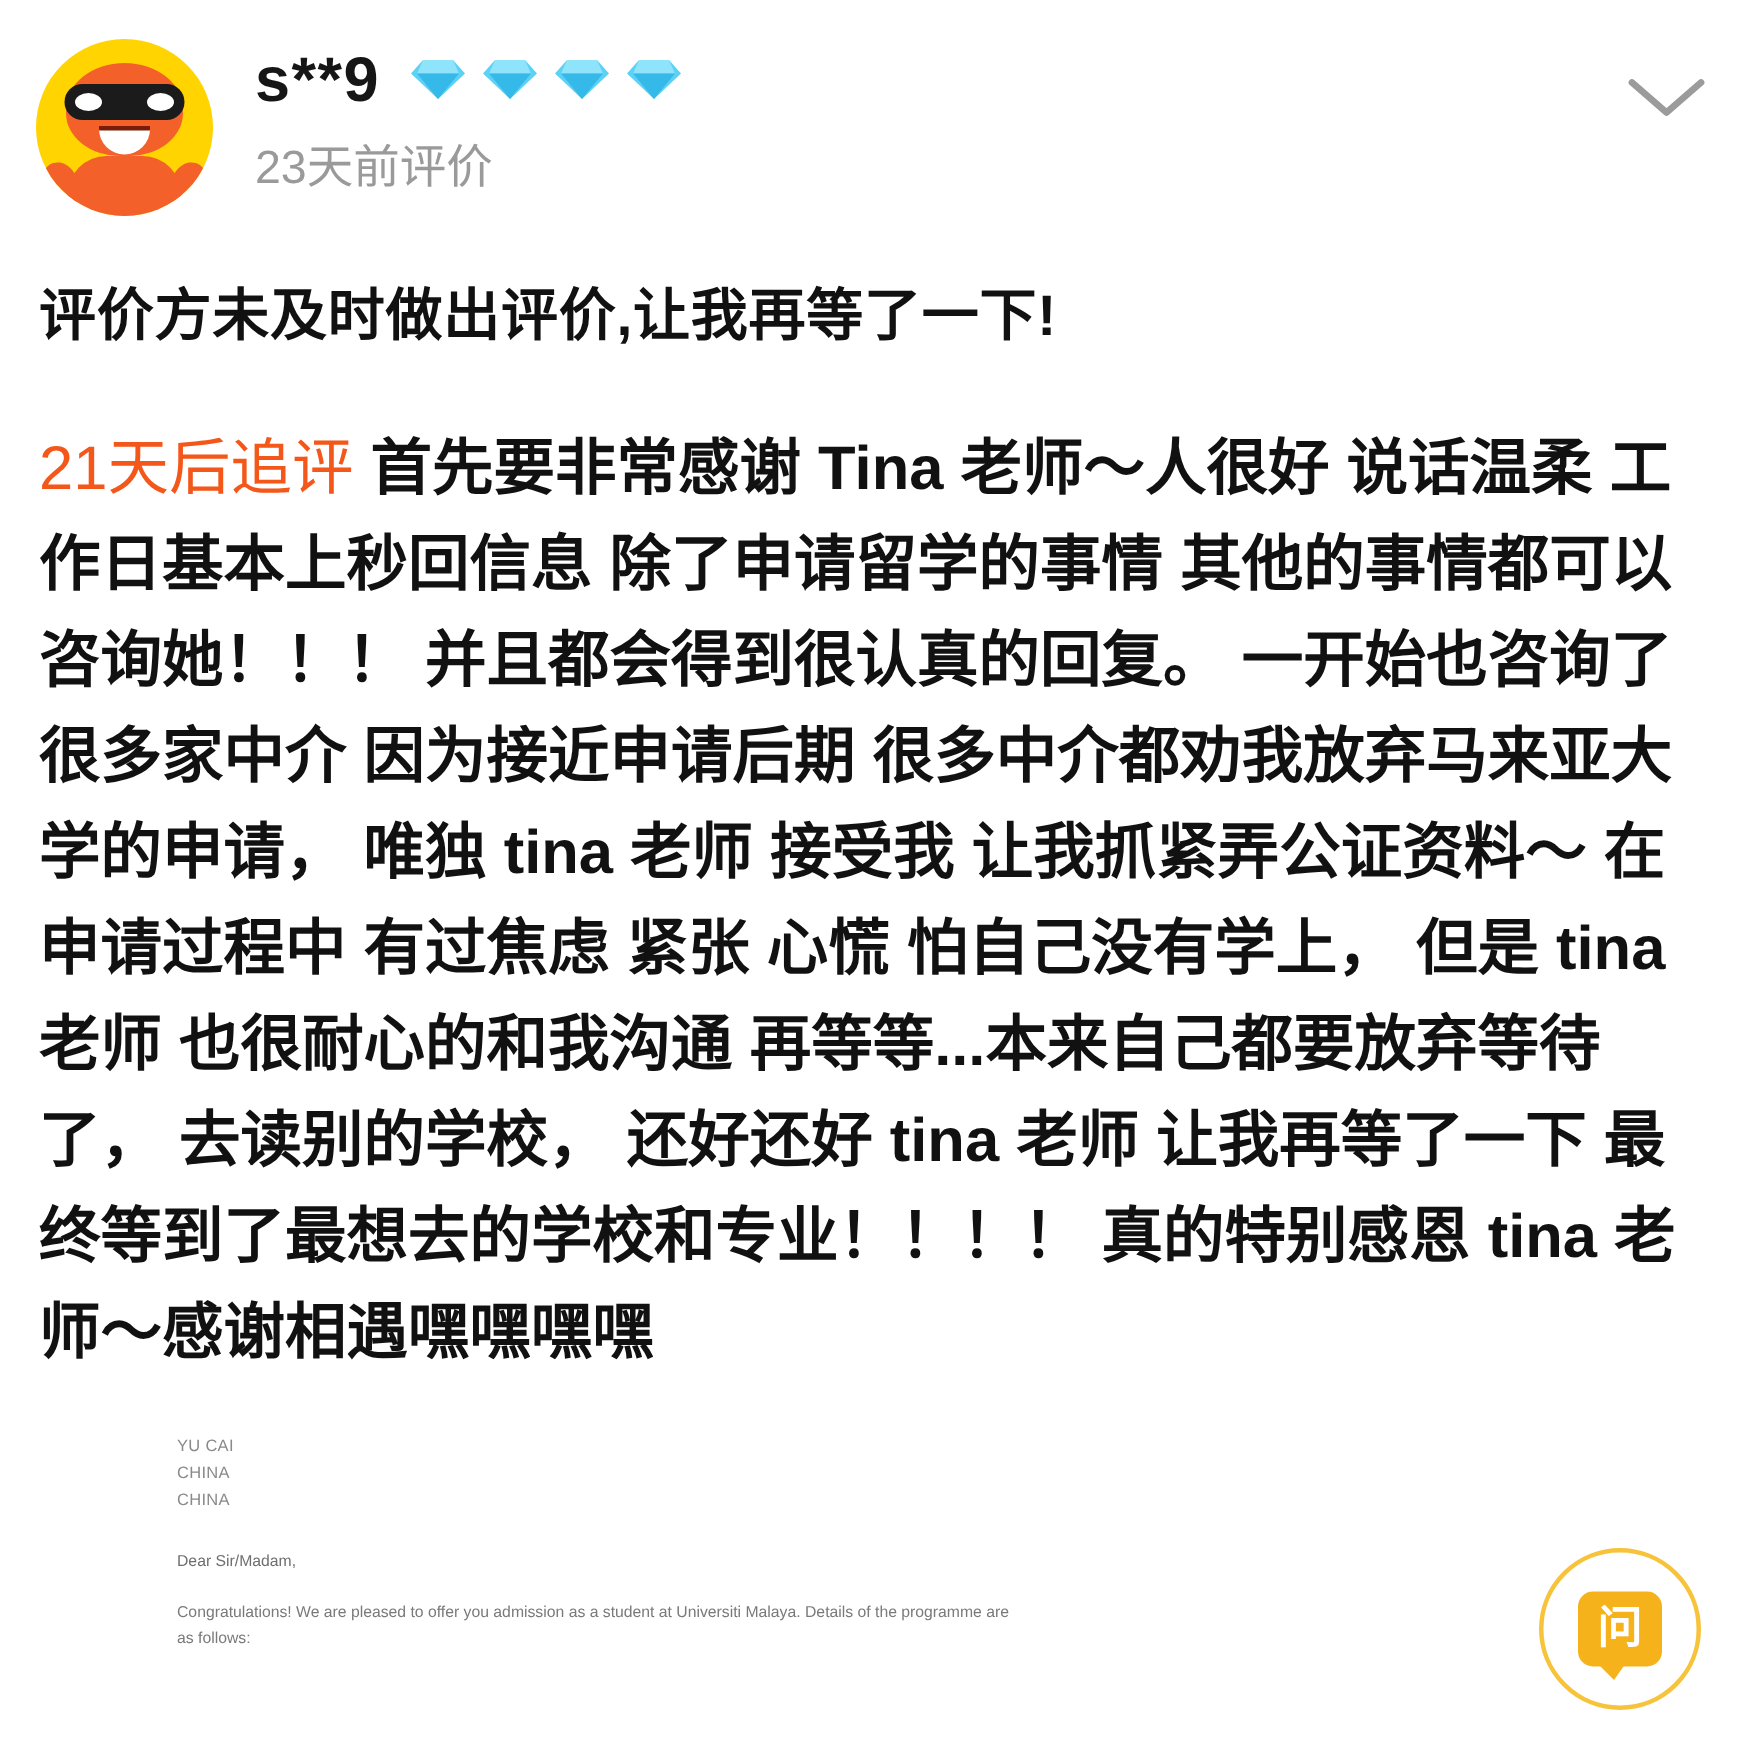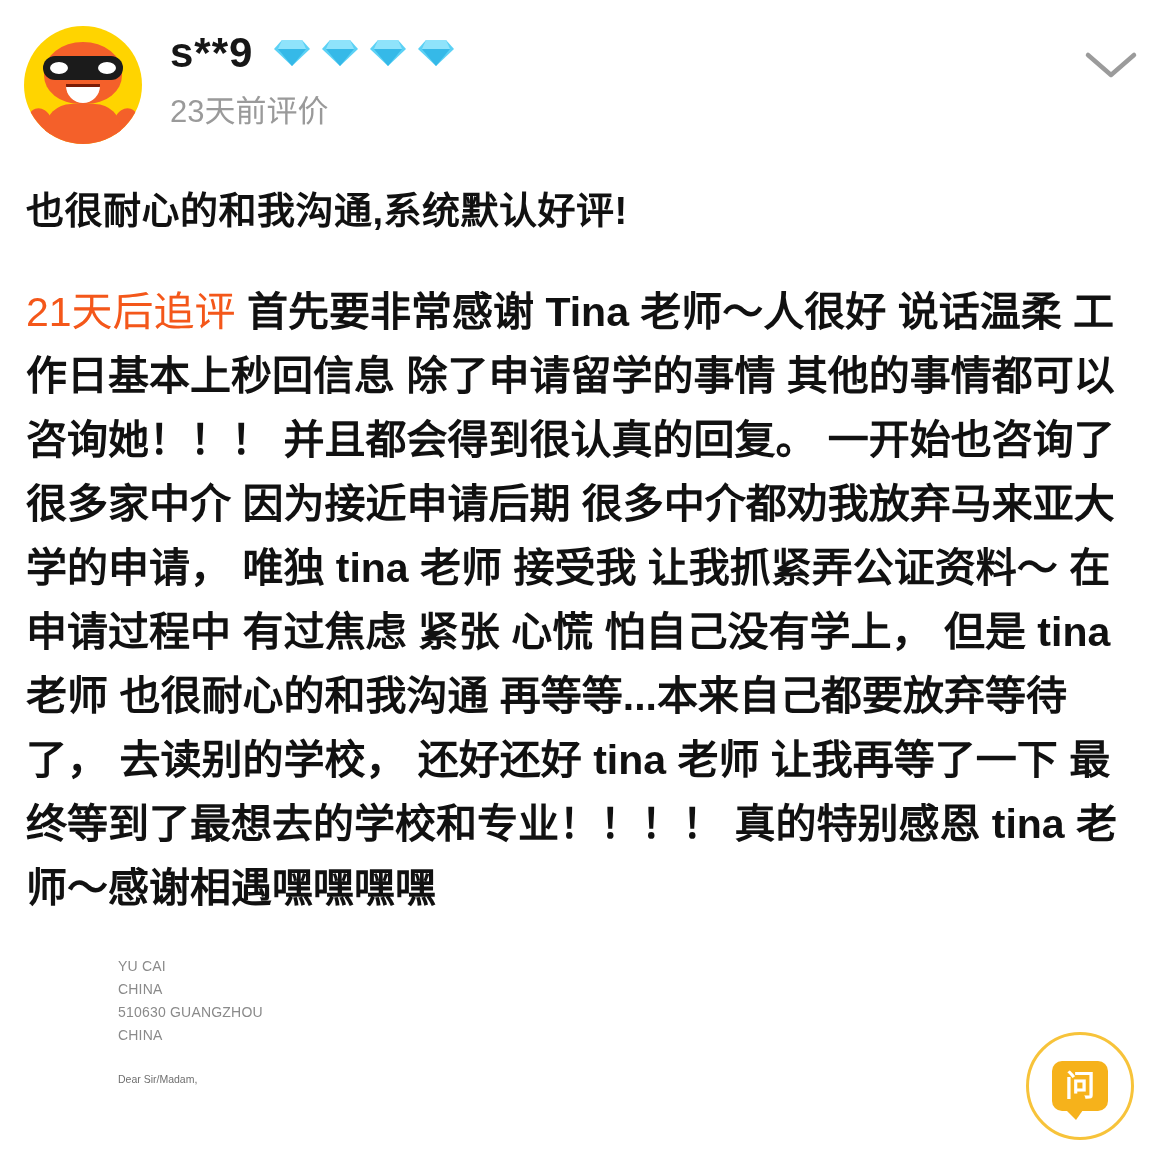--- a/index.html
+++ b/index.html
@@ -172,21 +172,21 @@
     margin: 34px 0 0 92px;
     width: 700px;
   }
   .doc {
     background: #ffffff;
     color: #7d7d7d;
     font-family: "Liberation Sans", "DejaVu Sans", sans-serif;
     transform: scale(1);
   }
   .doc-addr {
-    font-size: 14px;
+    font-size: 11px;
     line-height: 1.65;
     letter-spacing: 0.2px;
     color: #8a8a8a;
   }
   .doc-salut {
     margin-top: 26px;
     font-size: 10.5px;
     color: #6f6f6f;
   }
   .doc-title {
@@ -291,35 +291,35 @@
 
   <div class="chevron-btn">
     <svg width="54" height="32" viewBox="0 0 54 32">
       <polyline points="4,6 27,26 50,6" fill="none" stroke="#9b9b9b" stroke-width="4.5" stroke-linecap="round" stroke-linejoin="round"></polyline>
     </svg>
   </div>
 </div>
 
 <div class="review-body">
 
-  <div class="first-line">也很耐心的和我沟通,系统默认好评!</div>
+  <div class="first-line">评价方未及时做出评价,让我再等了一下!</div>
 
   <div class="append-block">
     <span class="append-tag">21天后追评</span><span> 首先要非常感谢 Tina 老师～人很好 说话温柔 工作日基本上秒回信息 除了申请留学的事情 其他的事情都可以咨询她！！！ 并且都会得到很认真的回复。 一开始也咨询了很多家中介 因为接近申请后期 很多中介都劝我放弃马来亚大学的申请， 唯独 tina 老师 接受我 让我抓紧弄公证资料～ 在申请过程中 有过焦虑 紧张 心慌 怕自己没有学上， 但是 tina 老师 也很耐心的和我沟通 再等等...本来自己都要放弃等待了， 去读别的学校， 还好还好 tina 老师 让我再等了一下 最终等到了最想去的学校和专业！！！！ 真的特别感恩 tina 老师～感谢相遇嘿嘿嘿嘿</span>
   </div>
 
   <div class="doc-wrap">
     <div class="doc">
       <div class="doc-addr">
         <div>YU CAI</div>
         <div>CHINA</div>
-        <div>510630 GUANGZHOU</div>
         <div>CHINA</div>
       </div>
       <div class="doc-salut">Dear Sir/Madam,</div>
+      <div class="doc-para">Congratulations! We are pleased to offer you admission as a student at Universiti Malaya. Details of the programme are as follows:</div>
 
     </div>
   </div>
 </div>
 
 <div class="ask-fab">
   <div class="bubble">
     <span>问</span>
   </div>
 </div>

